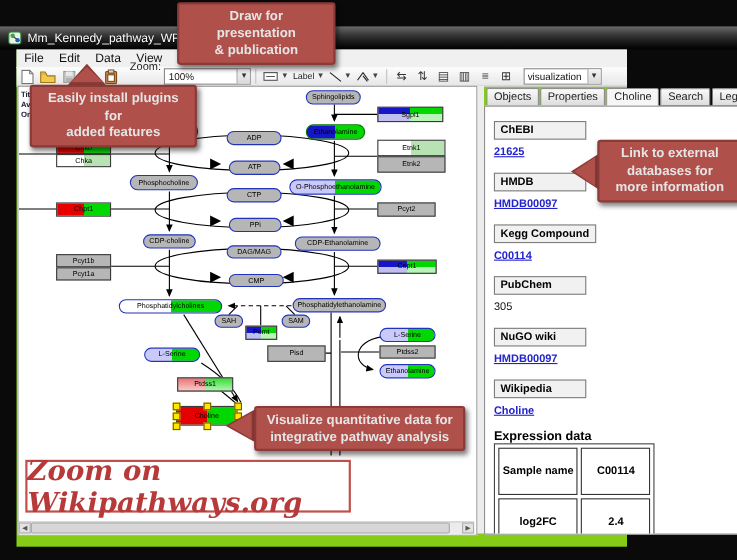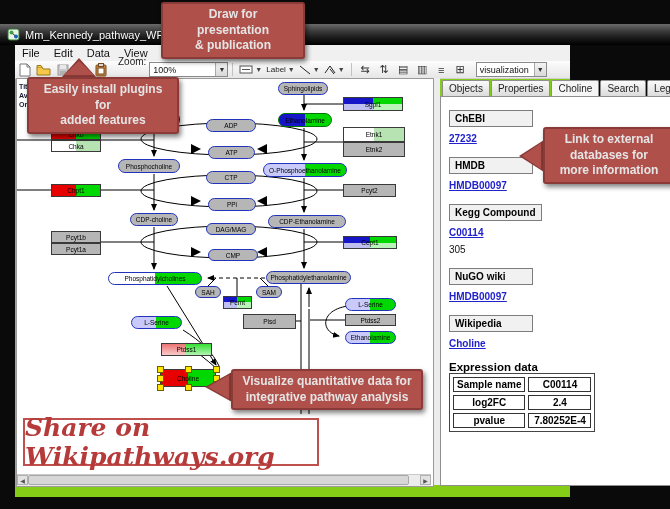--- a/index.html
+++ b/index.html
@@ -54,21 +54,21 @@
   .tab.active{background:#f6f6f6;font-weight:normal;padding-bottom:3px;position:relative;top:1px;}
   #panel-body{position:absolute;left:0;top:18px;width:234px;height:388px;background:#fff;border:1px solid #8f8f8f;overflow:hidden;}
   .sec{margin:0 0 0 8px;}
   .sec-header{display:inline-block;min-width:72px;background:#f1f1f1;border:1px solid #7d7d7d;font-size:10px;font-weight:bold;color:#000;padding:2px 5px;margin-top:13px;}
   .sec-val{font-size:10px;font-weight:bold;margin:6px 0 0 0;}
   .sec-val a{color:#2222cc;}
   .sec-val.plain{font-weight:normal;color:#111;}
   #expr-title{font-size:11.5px;font-weight:bold;margin:12px 0 0 8px;}
   #geneid{font-size:10px;font-weight:bold;margin:20px 0 2px 8px;}
   #expr-table{margin-left:8px;border:1px solid #444;border-spacing:3px;background:#fff;}
-  #expr-table td{border:1px solid #333;font-size:10px;font-weight:bold;text-align:center;padding:1px 3px;}
+  #expr-table td{border:1px solid #333;font-size:10px;font-weight:bold;text-align:center;padding:15px 3px;}
   #expr-table td.c1{min-width:62px;}
   #expr-table td.c2{min-width:55px;}
   
   .callout{position:absolute;z-index:50;background:#b0504b;border:2px solid #8a3a37;border-radius:3px;
     color:#e5e5e5;font-weight:bold;font-size:12px;line-height:1.3;text-align:center;padding:3px 8px;
     box-shadow:2px 3px 5px rgba(0,0,0,.5);white-space:pre-line;}
   .co-arrow{position:absolute;z-index:49;}
   .co-arrow .outer{position:absolute;left:0;top:0;width:100%;height:100%;background:#8a3a37;}
   .co-arrow .inner{position:absolute;left:3px;top:3px;right:3px;bottom:3px;background:#b0504b;}
   .dir-down .outer,.dir-down .inner{clip-path:polygon(0 0,100% 0,50% 100%);}
@@ -305,24 +305,24 @@
     <div id="panel">
       <div id="tabs">
           <div class="tab">Objects</div>
           <div class="tab">Properties</div>
           <div class="tab active">Choline</div>
           <div class="tab">Search</div>
           <div class="tab">Legend</div>
         </div>
       <div id="panel-body">
         <div id="sections">
-            <div class="sec"><div class="sec-header">ChEBI</div><div class="sec-val"><a href="#">27232</a></div></div>
+            <div class="sec"><div class="sec-header">ChEBI</div><div class="sec-val"><a href="#">21625</a></div></div>
             <div class="sec"><div class="sec-header">HMDB</div><div class="sec-val"><a href="#">HMDB00097</a></div></div>
             <div class="sec"><div class="sec-header">Kegg Compound</div><div class="sec-val"><a href="#">C00114</a></div></div>
-            <div class="sec"><div class="sec-val plain">305</div></div>
+            <div class="sec"><div class="sec-header">PubChem</div><div class="sec-val plain">305</div></div>
             <div class="sec"><div class="sec-header">NuGO wiki</div><div class="sec-val"><a href="#">HMDB00097</a></div></div>
             <div class="sec"><div class="sec-header">Wikipedia</div><div class="sec-val"><a href="#">Choline</a></div></div>
           </div>
         <div id="expr-title">Expression data</div>
         <table id="expr-table">
             <tbody>
               <tr>
                 <td class="c1">Sample name</td>
                 <td class="c2">C00114</td>
               </tr>
@@ -363,14 +363,14 @@
       <div class="inner"></div>
     </div>
 
   <div class="callout" style="left:231px;top:369px;width:172px;">Visualize quantitative data for
 integrative pathway analysis</div>
   <div class="co-arrow dir-left" style="left:205px;top:372px;width:27px;height:30px;">
       <div class="outer"></div>
       <div class="inner"></div>
     </div>
 
-  <div id="share">Share on Wikipathways.org</div>
+  <div id="share">Zoom on Wikipathways.org</div>
 </div>
 
 </body></html>

